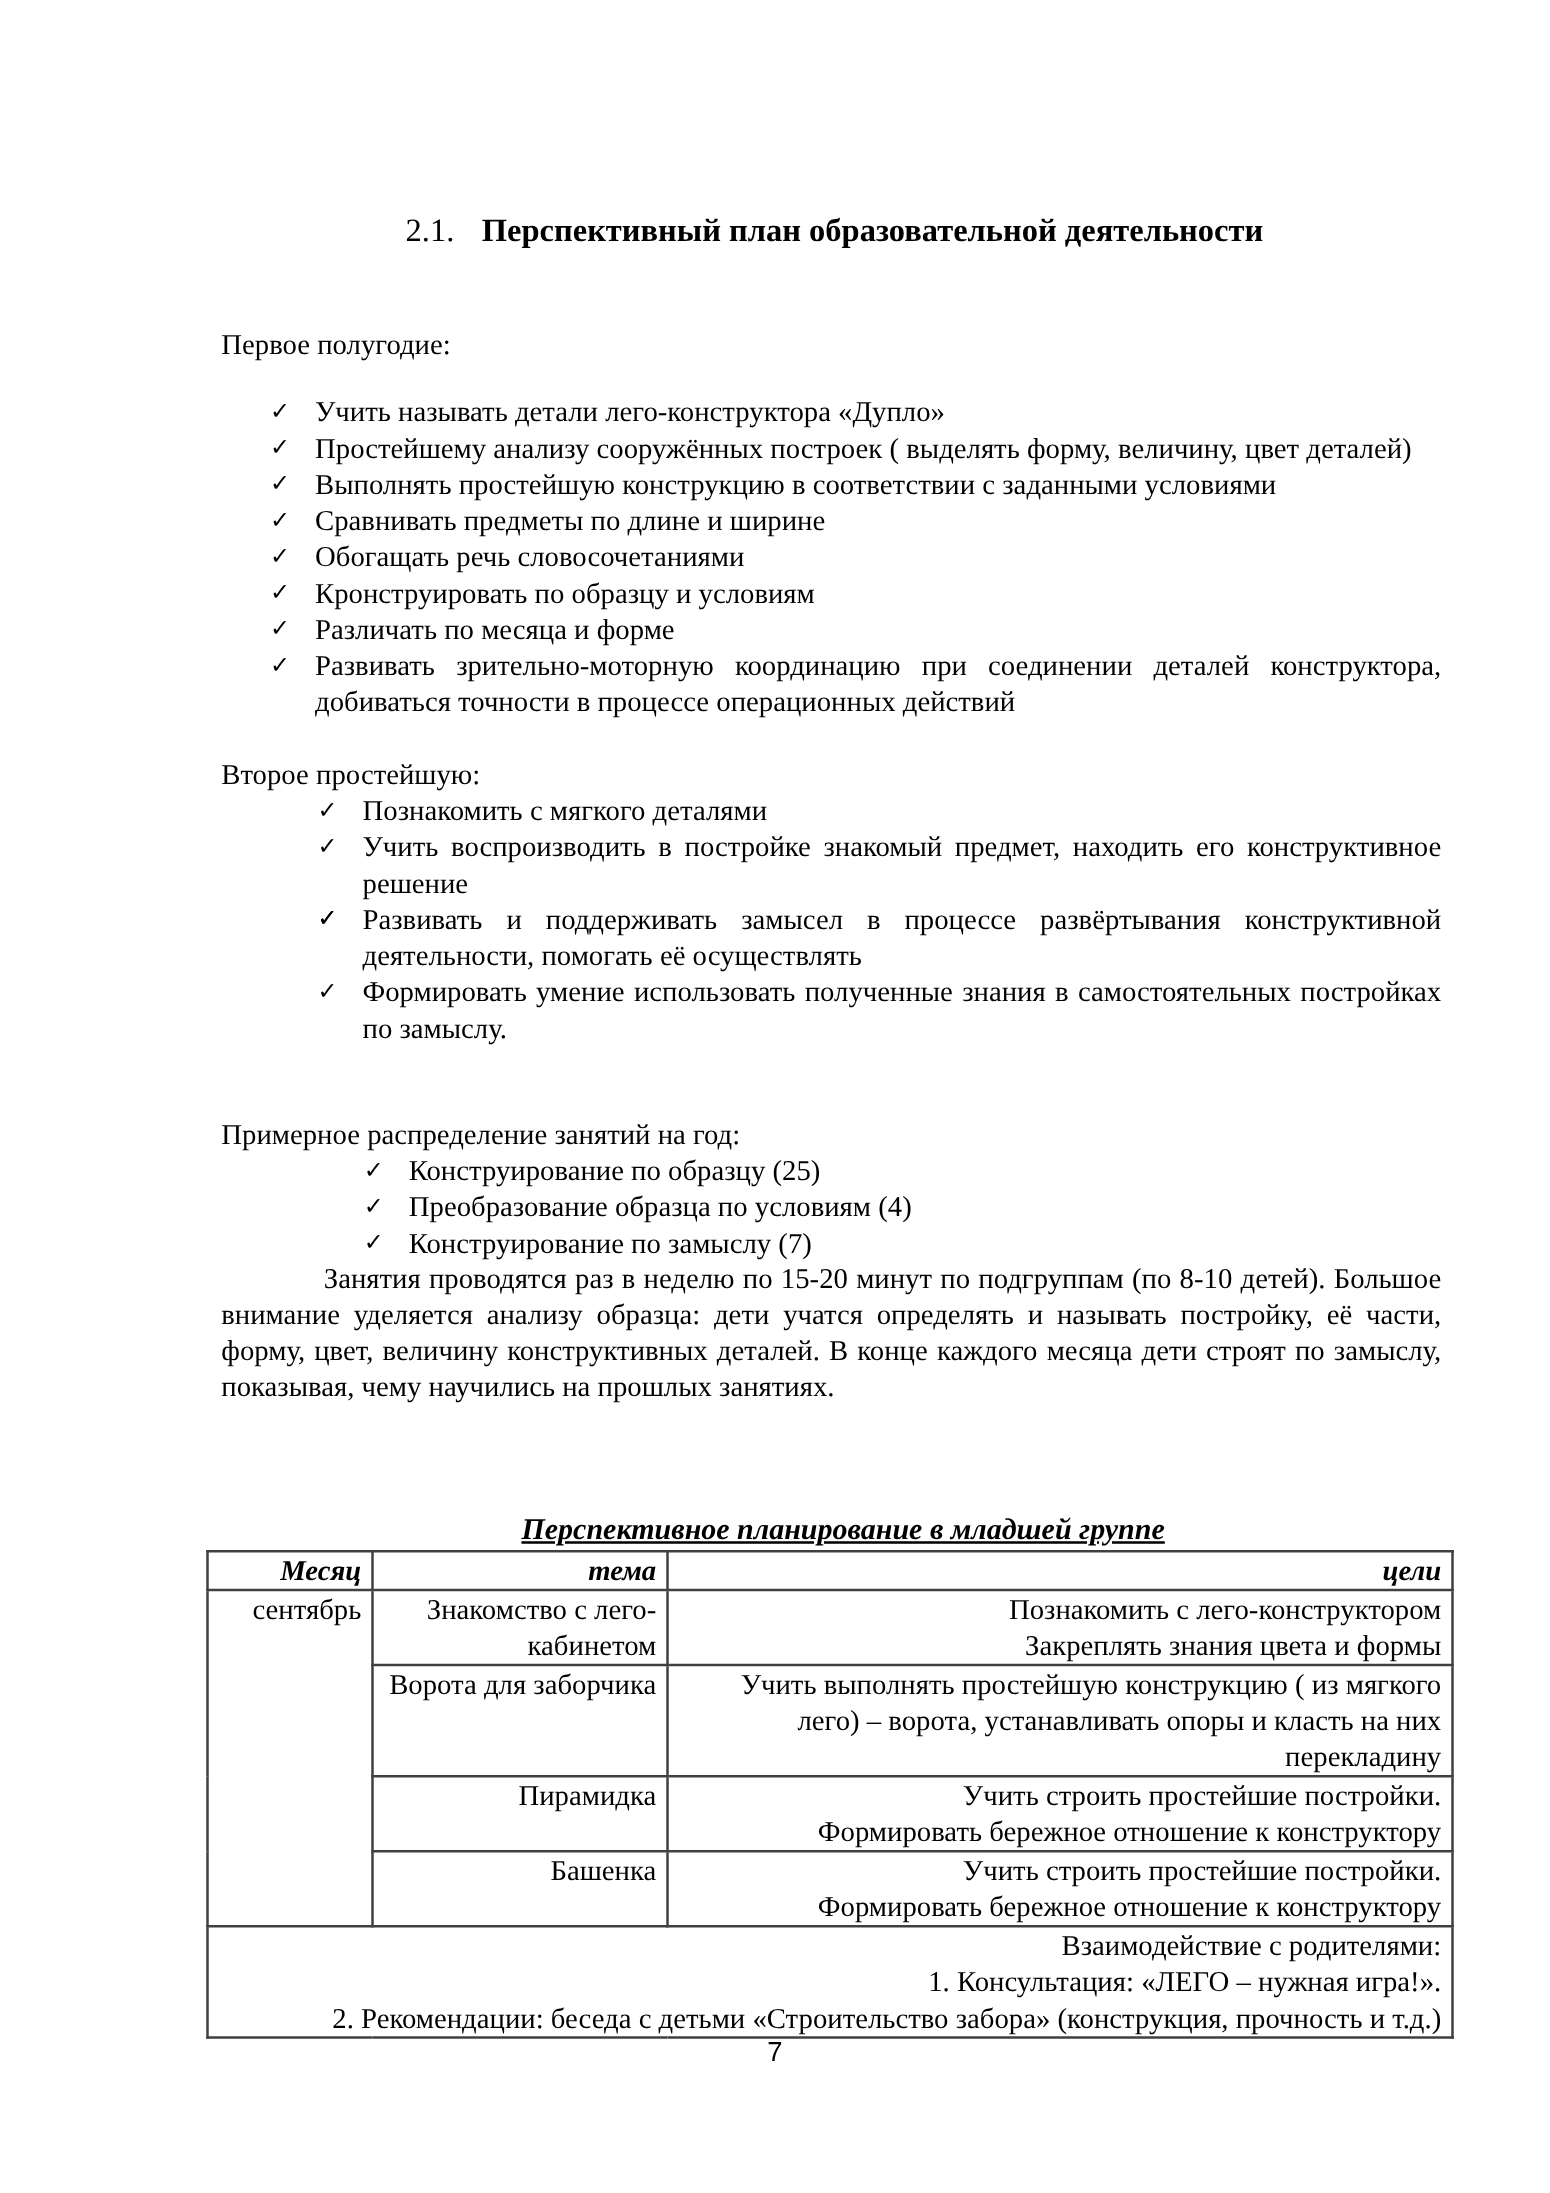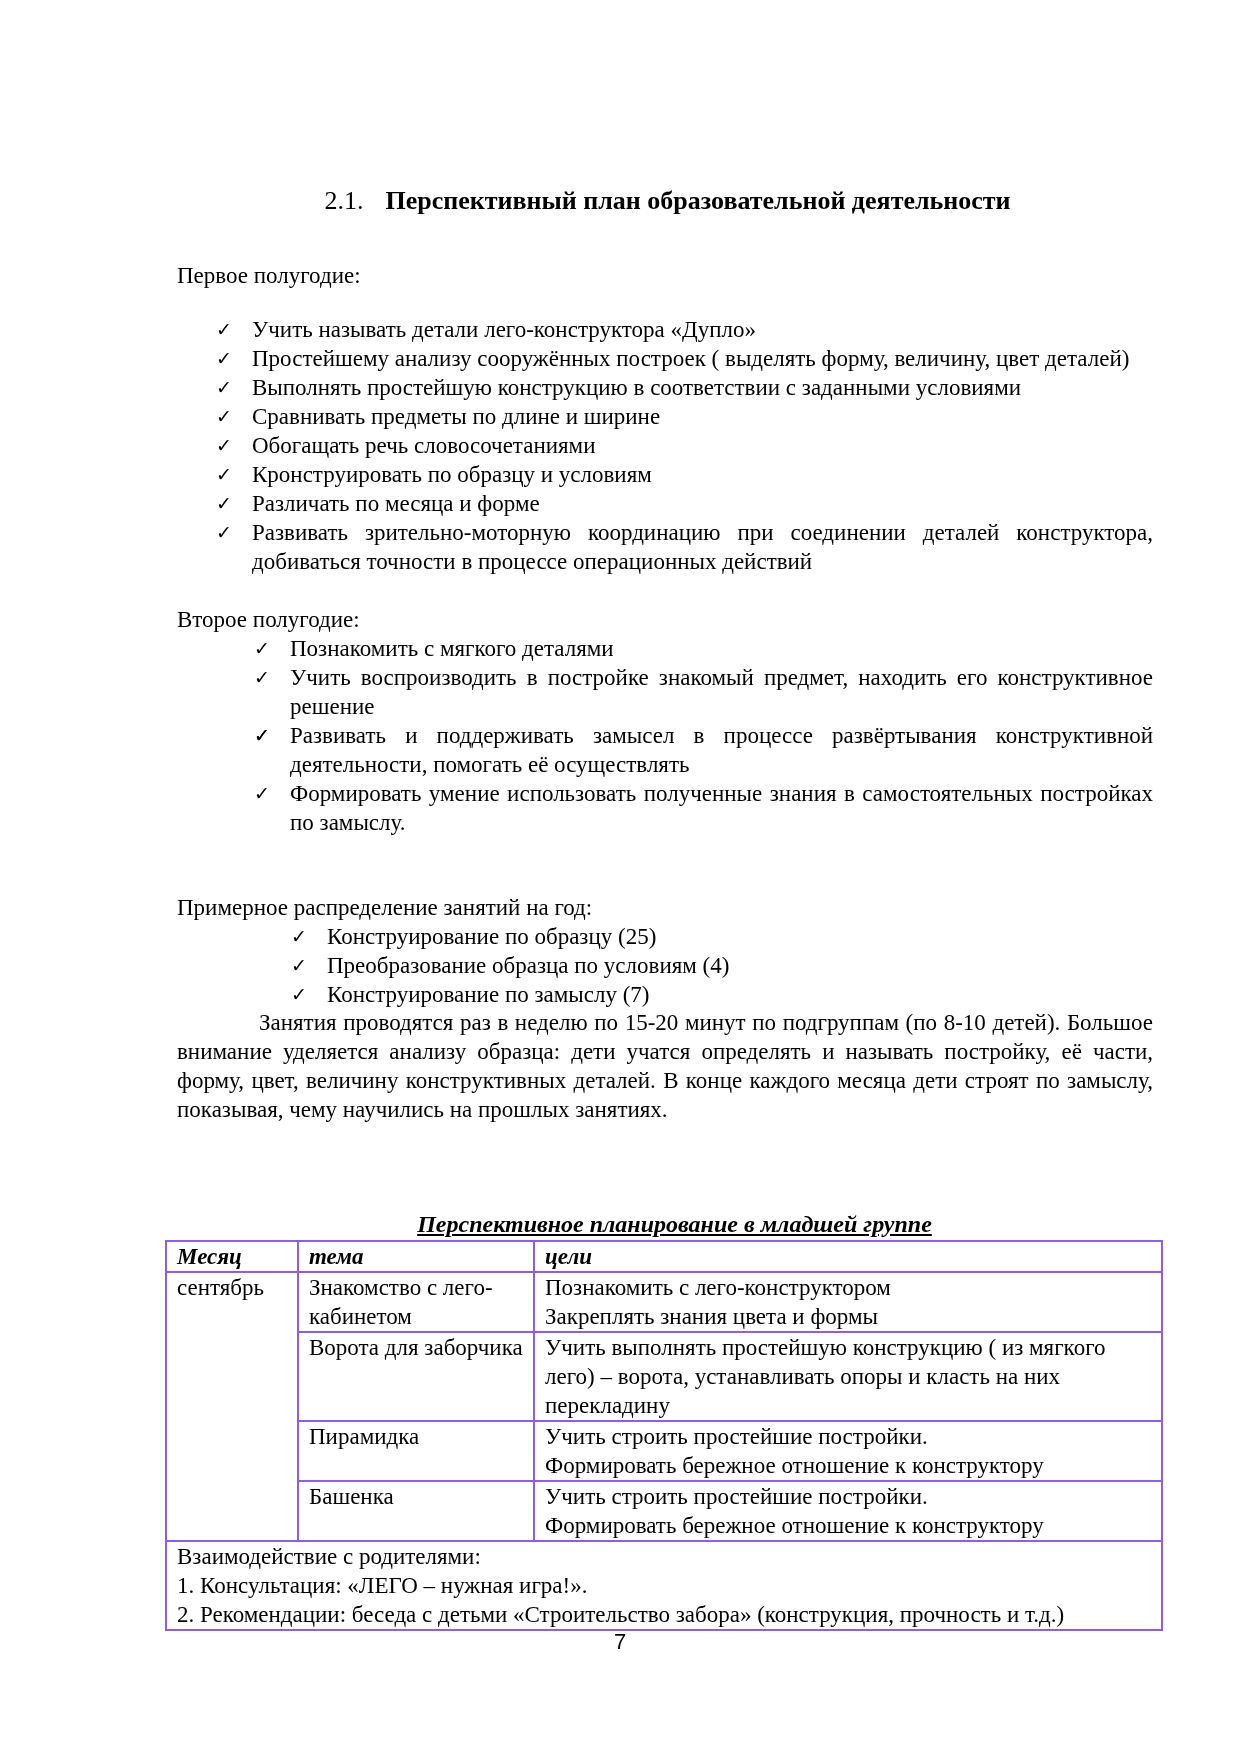--- a/index.html
+++ b/index.html
@@ -5,21 +5,21 @@
     html, body { margin: 0; padding: 0; background: #ffffff; }
     body {
       width: 1240px; height: 1754px; position: relative; overflow: hidden;
       font-family: "Liberation Serif", "DejaVu Serif", serif;
       color: #000000; font-size: 23px; line-height: 29px;
     }
     .page { position: absolute; left: 0; top: 0; width: 1240px; height: 1754px; }
 
     .heading {
       position: absolute; left: 160px; width: 960px; top: 163px;
-      text-align: center; font-size: 26px; line-height: 43px; font-weight: bold; margin-top: 16px;
+      text-align: center; font-size: 26px; line-height: 43px; font-weight: bold;
     }
     .heading .num { font-weight: normal; margin-right: 22px; }
     .heading .line1 { display: block; padding-left: 55px; }
     .heading .line2 { display: block; padding-left: 55px; }
 
     .section-label { position: absolute; left: 177px; }
     .bullets { position: absolute; margin: 0; padding: 0; list-style: none; }
     .bullets li { position: relative; text-align: justify; text-align-last: left; }
     .bullets li .check {
       position: absolute; left: -36px; top: 0; font-family: "DejaVu Sans", sans-serif;
@@ -34,21 +34,21 @@
     .table-title {
       position: absolute; left: 176px; width: 997px; top: 1210px;
       text-align: center; font-style: italic; font-weight: bold; font-size: 24px;
       text-decoration: underline; text-underline-offset: 2px;
     }
     table.plan {
       position: absolute; left: 165px; top: 1240px; width: 998px;
       border-collapse: collapse; font-size: 23px; line-height: 29px;
     }
     table.plan td, table.plan th {
-      border: 2px solid #8b5cf6; vertical-align: top; padding: 0 8px 0 10px; text-align: left;
+      border: 2px solid #404040; vertical-align: top; padding: 0 8px 0 10px; text-align: right;
     }
     table.plan th { font-style: italic; font-weight: bold; height: 28px; }
     table.plan .col1 { width: 112px; }
     table.plan .col2 { width: 216px; }
     .cell-line { display: block; }
     .parents-line { display: block; }
 
     .page-number {
       position: absolute; left: 0; width: 1240px; top: 1627px; text-align: center;
       font-family: "Liberation Sans", "DejaVu Sans", sans-serif; font-size: 22px;
@@ -68,21 +68,21 @@
     <li><span class="check">✓</span><span>Учить называть детали лего-конструктора «Дупло»</span></li>
     <li><span class="check">✓</span><span>Простейшему анализу сооружённых построек ( выделять форму, величину, цвет деталей)</span></li>
     <li><span class="check">✓</span><span>Выполнять простейшую конструкцию в соответствии с заданными условиями</span></li>
     <li><span class="check">✓</span><span>Сравнивать предметы по длине и ширине</span></li>
     <li><span class="check">✓</span><span>Обогащать речь словосочетаниями</span></li>
     <li><span class="check">✓</span><span>Кронструировать по образцу и условиям</span></li>
     <li><span class="check">✓</span><span>Различать по месяца и форме</span></li>
     <li><span class="check">✓</span><span>Развивать зрительно-моторную координацию при соединении деталей конструктора, добиваться точности в процессе операционных действий</span></li>
   </ul>
 
-  <div class="section-label" style="top:605px;">Второе полугодие:</div>
+  <div class="section-label" style="top:605px;">Второе простейшую:</div>
   <ul class="bullets" style="left:290px; width:863px; top:634px;">
     <li><span class="check">✓</span><span>Познакомить с мягкого деталями</span></li>
     <li><span class="check">✓</span><span>Учить воспроизводить в постройке знакомый предмет, находить его конструктивное решение</span></li>
     <li><span class="check">✓</span></li>
     <li><span class="check">✓</span><span>Развивать и поддерживать замысел в процессе развёртывания конструктивной деятельности, помогать её осуществлять</span></li>
     <li><span class="check">✓</span><span>Формировать умение использовать полученные знания в самостоятельных постройках по замыслу.</span></li>
   </ul>
 
   <div class="section-label" style="top:893px;">Примерное распределение занятий на год:</div>
   <ul class="bullets" style="left:327px; width:826px; top:922px;">

